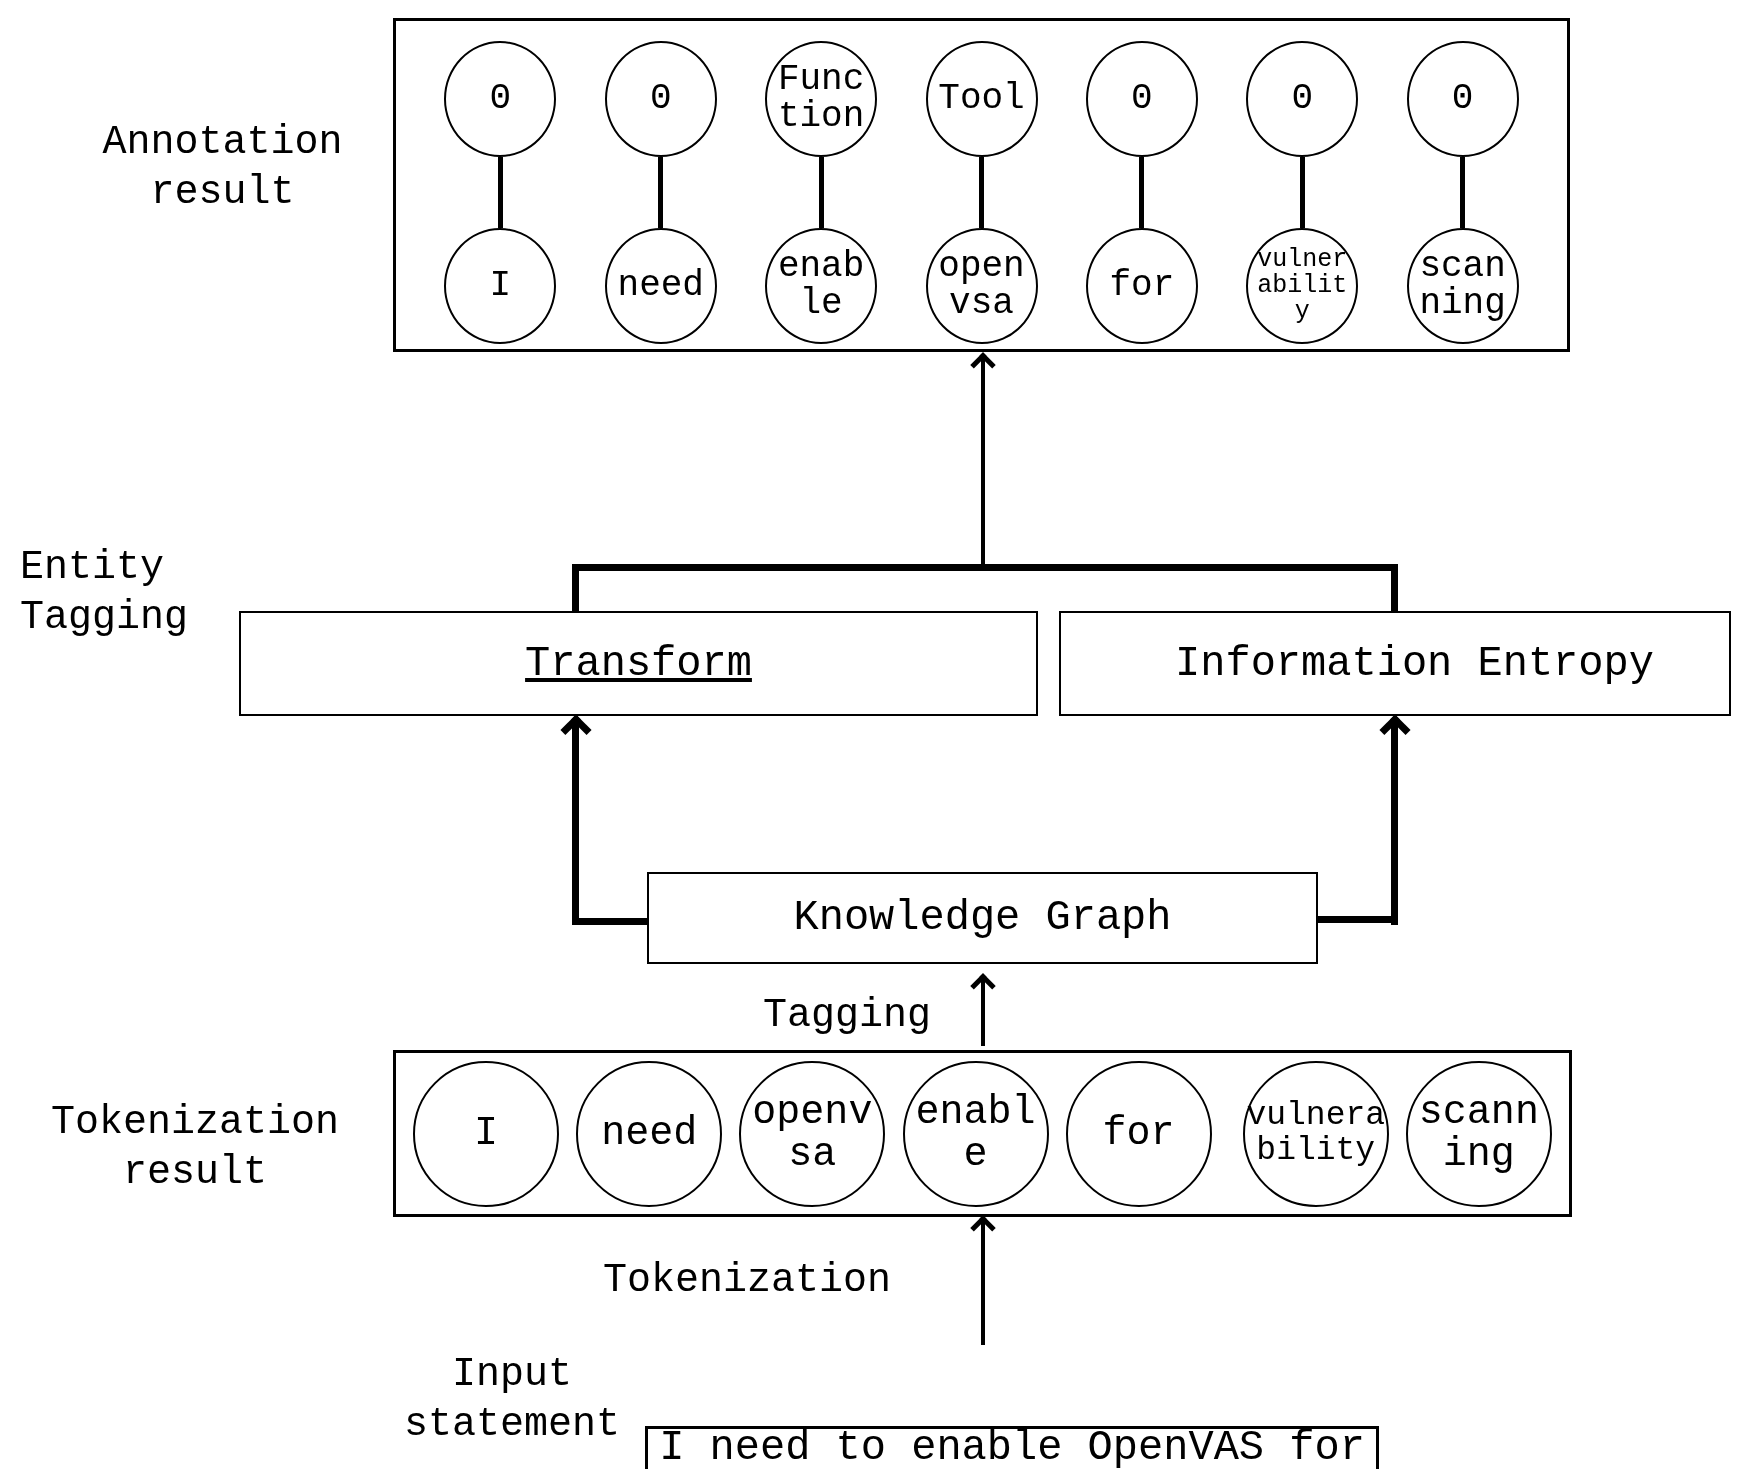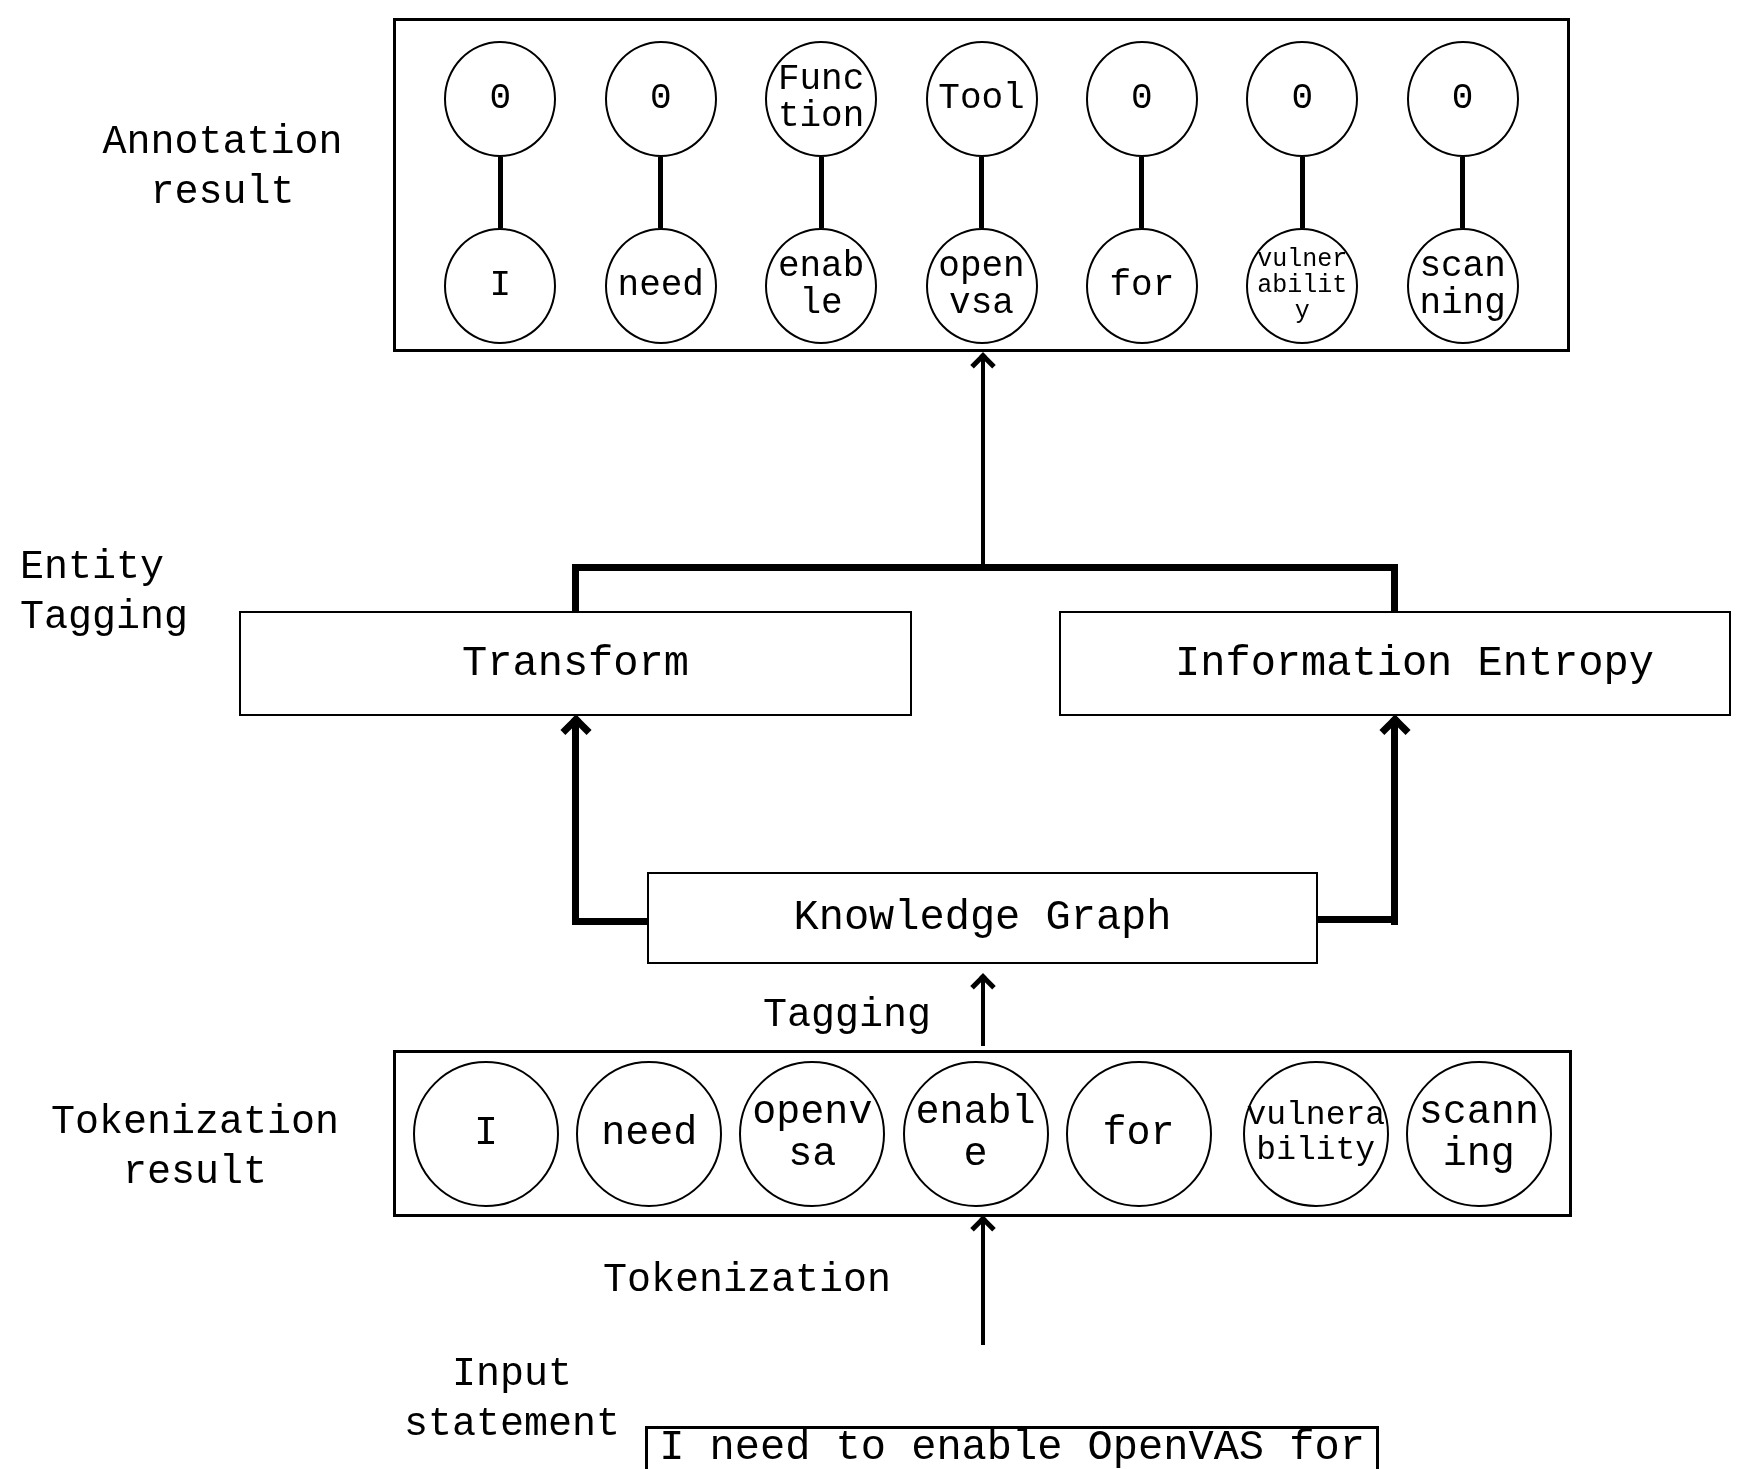--- a/index.html
+++ b/index.html
@@ -134,21 +134,21 @@
     </div>
   </div>
 
   <div class="abs vline" style="left:981px;top:358px;width:4px;height:212px;"></div>
   <div class="abs chev" style="left:974px;top:356px;"></div>
 
   <div class="abs hline" style="left:572px;top:564px;width:826px;height:7px;"></div>
   <div class="abs vline" style="left:572px;top:564px;width:7px;height:48px;"></div>
   <div class="abs vline" style="left:1391px;top:564px;width:7px;height:48px;"></div>
 
-  <div class="abs proc-box" style="left:239px;top:611px;width:673px;height:105px;">
+  <div class="abs proc-box" style="left:239px;top:611px;width:799px;height:105px;text-decoration:underline;">
     <span>Transform</span>
   </div>
   <div class="abs proc-box" style="left:1059px;top:611px;width:672px;height:105px;padding-left:39px;">
     <span>Information Entropy</span>
   </div>
 
   <div class="abs vline" style="left:572px;top:722px;width:7px;height:203px;"></div>
   <div class="abs chev thick" style="left:565px;top:719px;"></div>
   <div class="abs hline" style="left:572px;top:918px;width:78px;height:7px;"></div>
 

